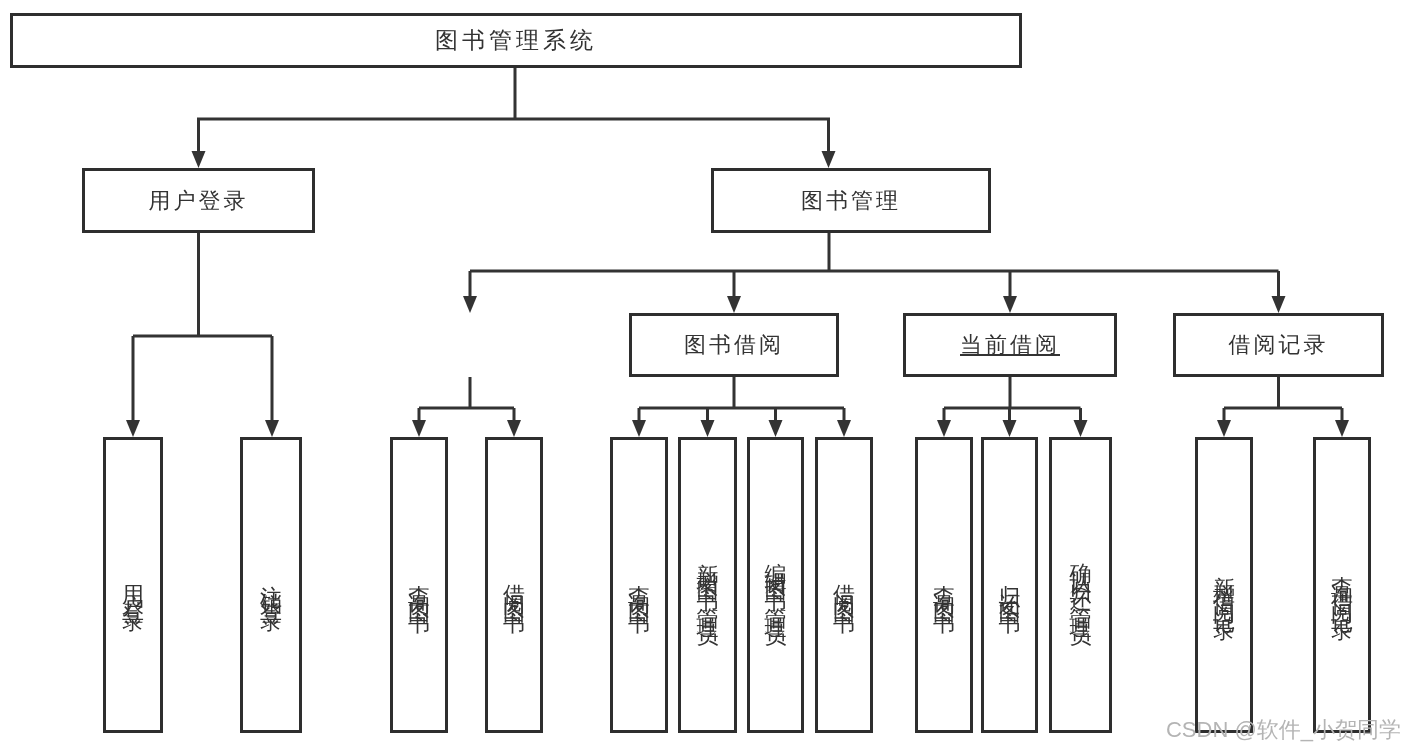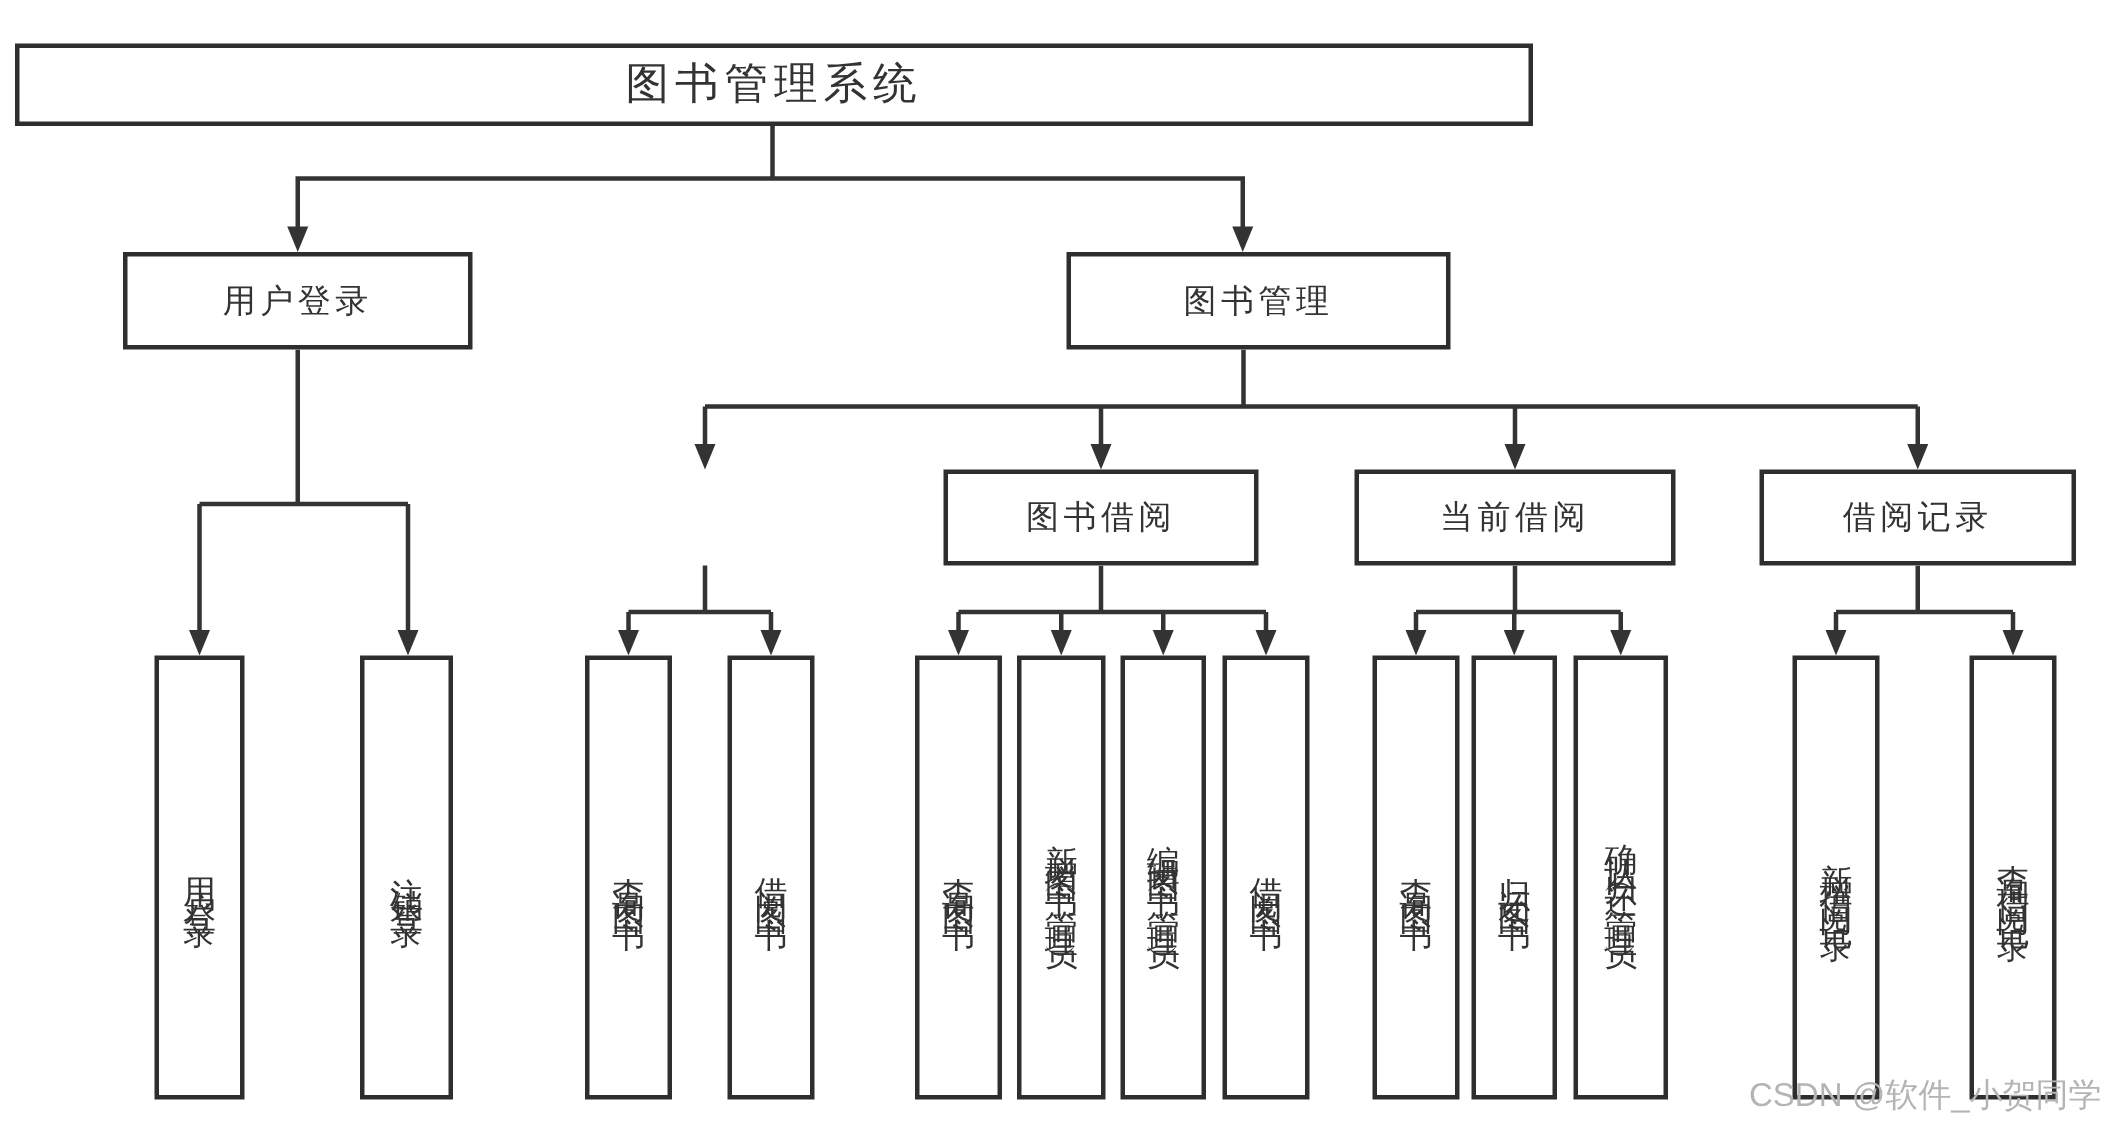--- a/index.html
+++ b/index.html
@@ -14,37 +14,37 @@
   #connectors{position:absolute;left:0;top:0;width:1405px;height:747px;}
   .hbox{
     position:absolute;
     box-sizing:border-box;
     background:#ffffff;
     border:3px solid #2e2e2e;
     display:flex;align-items:center;justify-content:center;
     font-size:22px;letter-spacing:3px;line-height:1;
     white-space:nowrap;
   }
-  .root{font-size:29px;letter-spacing:4px;margin-top:16px;}
+  .root{font-size:23px;letter-spacing:4px;}
   .vbox{
     position:absolute;
     box-sizing:border-box;
     background:#ffffff;
     border:3px solid #2e2e2e;
     display:flex;align-items:center;justify-content:center;
     writing-mode:vertical-lr;
     font-size:22px;letter-spacing:9px;line-height:1;
   }
   
   .p-root{left:10px;top:13px;width:1012px;height:55px;}
   .p-userlogin{left:82px;top:168px;width:233px;height:65px;}
-  .p-bookmgmt{left:711px;top:168px;width:256px;height:65px;}
+  .p-bookmgmt{left:711px;top:168px;width:280px;height:65px;}
   .p-newrec{left:363px;top:313px;width:214px;height:64px;}
   .p-borrow{left:629px;top:313px;width:210px;height:64px;text-align:right;}
-  .p-current{left:903px;top:313px;width:214px;height:64px;}
+  .p-current{left:903px;top:313px;width:214px;height:64px;text-decoration:underline;}
   .p-history{left:1173px;top:313px;width:211px;height:64px;}
   .leaf{top:437px;height:296px;}
   .p-l1{left:103px;width:60px;}
   .p-l2{left:240px;width:62px;}
   .p-l3{left:390px;width:58px;}
   .p-l4{left:485px;width:58px;}
   .p-l5{left:610px;width:58px;}
   .p-l6{left:678px;width:59px;}
   .p-l7{left:747px;width:57px;}
   .p-l8{left:815px;width:58px;}

